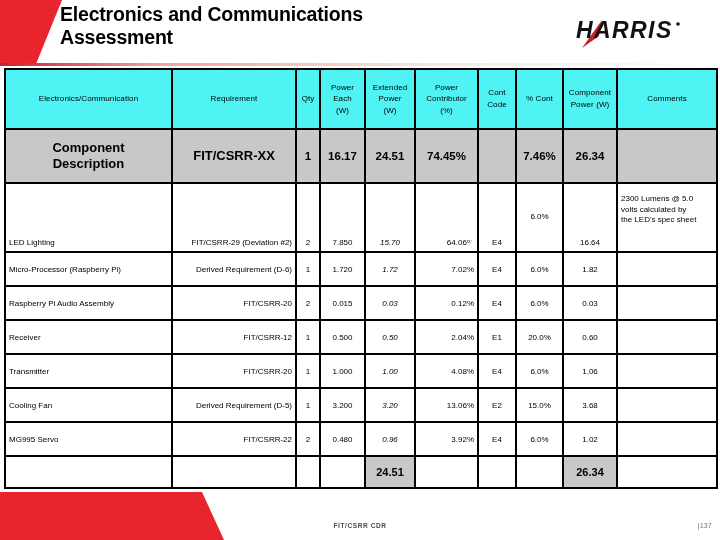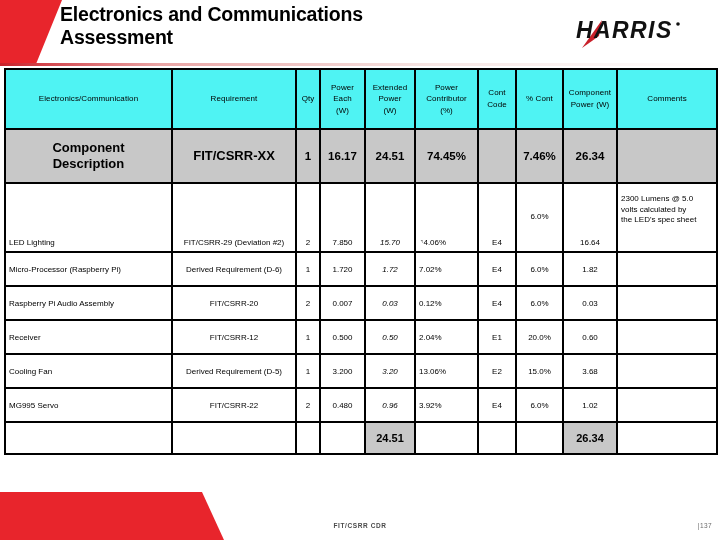--- a/index.html
+++ b/index.html
@@ -103,25 +103,25 @@
     font-size: 13px;
   }
 
   
   tr.data td {
     font-size: 8px;
     height: 30px;
     background: #ffffff;
   }
   td.c-name   { text-align: left;   padding-left: 4px; }
-  td.c-req    { text-align: center; }
+  td.c-req    { text-align: right; }
   td.c-qty    { text-align: center; }
   td.c-each   { text-align: center; }
   td.c-ext    { text-align: center; background: #e4e4e4; font-style: italic; }
-  td.c-contrib{ text-align: left; background: #e4e4e4; border-radius: 24px; }
+  td.c-contrib{ text-align: right; background: #e4e4e4; border-radius: 24px; }
   td.c-code   { text-align: center; }
   td.c-pct    { text-align: center; background: #e4e4e4; font-size: 12.5px; }
   td.c-cpower { text-align: center; background: #e4e4e4; }
   td.c-comm   { text-align: left; padding-left: 4px; font-size: 7.5px; line-height: 1.32; white-space: pre-line; }
 
   tr.tall td { height: 50px; vertical-align: bottom; padding-bottom: 4px; }
   tr.tall td.c-comm { vertical-align: middle; padding-bottom: 16px; }
   tr.tall td.c-pct { vertical-align: middle; }
 
   
@@ -262,41 +262,53 @@
           <td class="c-contrib">7.02%</td>
           <td class="c-code">E4</td>
           <td class="c-pct">6.0%</td>
           <td class="c-cpower">1.82</td>
           <td class="c-comm"></td>
         </tr>
         <tr class="data">
           <td class="c-name">Raspberry Pi Audio Assembly</td>
           <td class="c-req">FIT/CSRR-20</td>
           <td class="c-qty">2</td>
-          <td class="c-each">0.007</td>
+          <td class="c-each">0.015</td>
           <td class="c-ext">0.03</td>
           <td class="c-contrib">0.12%</td>
           <td class="c-code">E4</td>
           <td class="c-pct">6.0%</td>
           <td class="c-cpower">0.03</td>
           <td class="c-comm"></td>
         </tr>
         <tr class="data">
           <td class="c-name">Receiver</td>
           <td class="c-req">FIT/CSRR-12</td>
           <td class="c-qty">1</td>
           <td class="c-each">0.500</td>
           <td class="c-ext">0.50</td>
           <td class="c-contrib">2.04%</td>
           <td class="c-code">E1</td>
           <td class="c-pct">20.0%</td>
           <td class="c-cpower">0.60</td>
           <td class="c-comm"></td>
         </tr>
         <tr class="data">
+          <td class="c-name">Transmitter</td>
+          <td class="c-req">FIT/CSRR-20</td>
+          <td class="c-qty">1</td>
+          <td class="c-each">1.000</td>
+          <td class="c-ext">1.00</td>
+          <td class="c-contrib">4.08%</td>
+          <td class="c-code">E4</td>
+          <td class="c-pct">6.0%</td>
+          <td class="c-cpower">1.06</td>
+          <td class="c-comm"></td>
+        </tr>
+        <tr class="data">
           <td class="c-name">Cooling Fan</td>
           <td class="c-req">Derived Requirement (D-5)</td>
           <td class="c-qty">1</td>
           <td class="c-each">3.200</td>
           <td class="c-ext">3.20</td>
           <td class="c-contrib">13.06%</td>
           <td class="c-code">E2</td>
           <td class="c-pct">15.0%</td>
           <td class="c-cpower">3.68</td>
           <td class="c-comm"></td>

